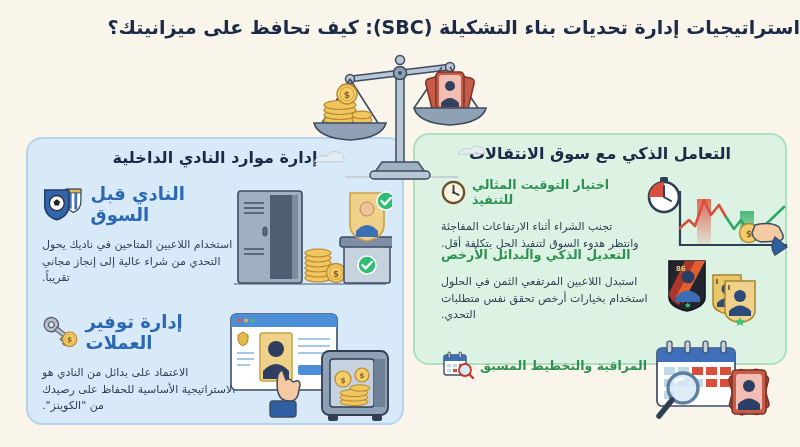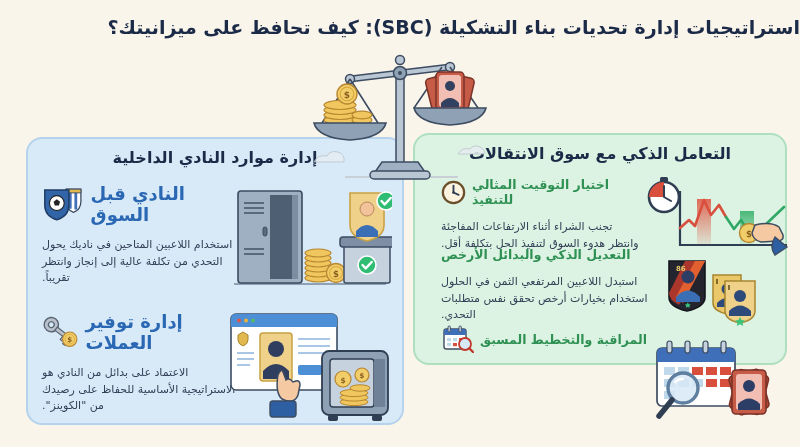--- a/index.html
+++ b/index.html
@@ -95,21 +95,21 @@
         <svg width="46" height="38" viewBox="0 0 46 38">
           <path d="M26 3 h16 v13 q0 9 -8 12 q-8 -3 -8 -12 Z" fill="#FFFFFF" stroke="var(--ink)" stroke-width="1.4"></path>
           <path d="M29 4 h3 v20 h-3 Z M35 4 h3 v21 h-3 Z" fill="#3E6FB8"></path>
           <path d="M26 3 h16 v4 h-16 Z" fill="#E2B94F" stroke="var(--ink)" stroke-width="1"></path>
           <path d="M3 4 h26 v16 q0 12 -13 16 q-13 -4 -13 -16 Z" fill="#3264A8" stroke="#1F3C66" stroke-width="1.6"></path>
           <circle cx="16" cy="18" r="8" fill="#FFFFFF" stroke="#222" stroke-width="1.2"></circle>
           <path d="M16 14 l3.5 2.6 -1.3 4.1 h-4.4 l-1.3 -4.1 Z" fill="#222"></path>
         </svg>
         <span class="h">النادي قبل السوق</span>
       </div>
-      <p>استخدام اللاعبين المتاحين في ناديك يحول التحدي من تكلفة عالية إلى إنجاز وانتظر تقريباً.</p>
+      <p>استخدام اللاعبين المتاحين في ناديك يحول التحدي من شراء عالية إلى إنجاز مجاني تقريباً.</p>
     </div>
 
     <svg class="illus" style="left:202px;top:44px;width:162px;height:108px" viewBox="0 0 162 108">
       <line x1="4" y1="101" x2="156" y2="101" stroke="#8FA2B5" stroke-width="2"></line>
       <rect x="8" y="8" width="64" height="92" rx="3" fill="#9FB0C2" stroke="var(--ink)" stroke-width="1.6"></rect>
       <rect x="40" y="12" width="28" height="84" fill="#4E5F74"></rect>
       <rect x="62" y="12" width="6" height="84" fill="#7C8DA2"></rect>
       <g stroke="var(--ink)" stroke-width="1.4">
         <line x1="14" y1="20" x2="34" y2="20"></line>
           <line x1="14" y1="25" x2="34" y2="25"></line>
@@ -276,21 +276,21 @@
         <circle cx="83" cy="41" r="6" fill="#2E4A7A"></circle>
         <path d="M72 56 q11 -11 22 0 v5 h-22 Z" fill="#2E4A7A"></path>
         <g stroke="#55440F" stroke-width="1.4">
             <line x1="60" y1="24" x2="60" y2="29"></line>
             <line x1="72" y1="30" x2="72" y2="35"></line>
           </g>
         <path d="M83 62 l1.6 3 3.4 .4 -2.5 2.2 .7 3.3 -3.2 -1.7 -3.2 1.7 .7 -3.3 -2.5 -2.2 3.4 -.4 Z" fill="#3BC47A"></path>
       </g>
     </svg>
 
-    <div class="sec" style="left:26px;top:190px;width:206px">
+    <div class="sec" style="left:26px;top:216px;width:206px">
       <div class="sec-head">
         <svg width="33" height="28" viewBox="0 0 33 28">
           <rect x="3" y="4" width="22" height="20" rx="2.5" fill="#FFFFFF" stroke="var(--ink)" stroke-width="1.4"></rect>
           <path d="M3 6.5 q0 -2.5 2.5 -2.5 h17 q2.5 0 2.5 2.5 V10 H3 Z" fill="#3E6FB8"></path>
           <rect x="7" y="1" width="2.4" height="6" rx="1.2" fill="#C6D2DE" stroke="var(--ink)" stroke-width="0.9"></rect>
           <rect x="18" y="1" width="2.4" height="6" rx="1.2" fill="#C6D2DE" stroke="var(--ink)" stroke-width="0.9"></rect>
           <g fill="#BFD8EA">
               <rect x="6" y="13" width="4" height="3.2"></rect>
               <rect x="12" y="13" width="4" height="3.2"></rect>
               <rect x="6" y="18" width="4" height="3.2"></rect>

